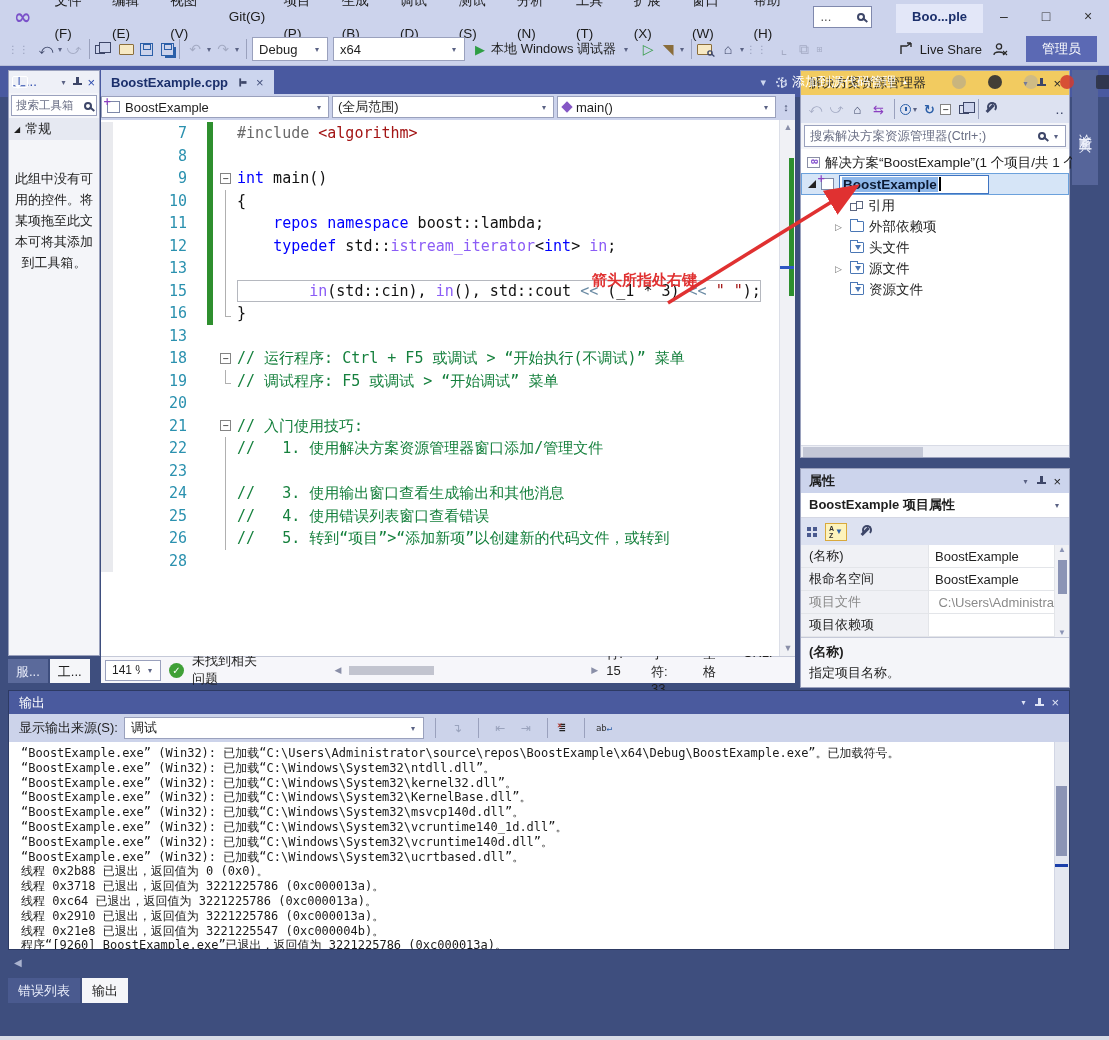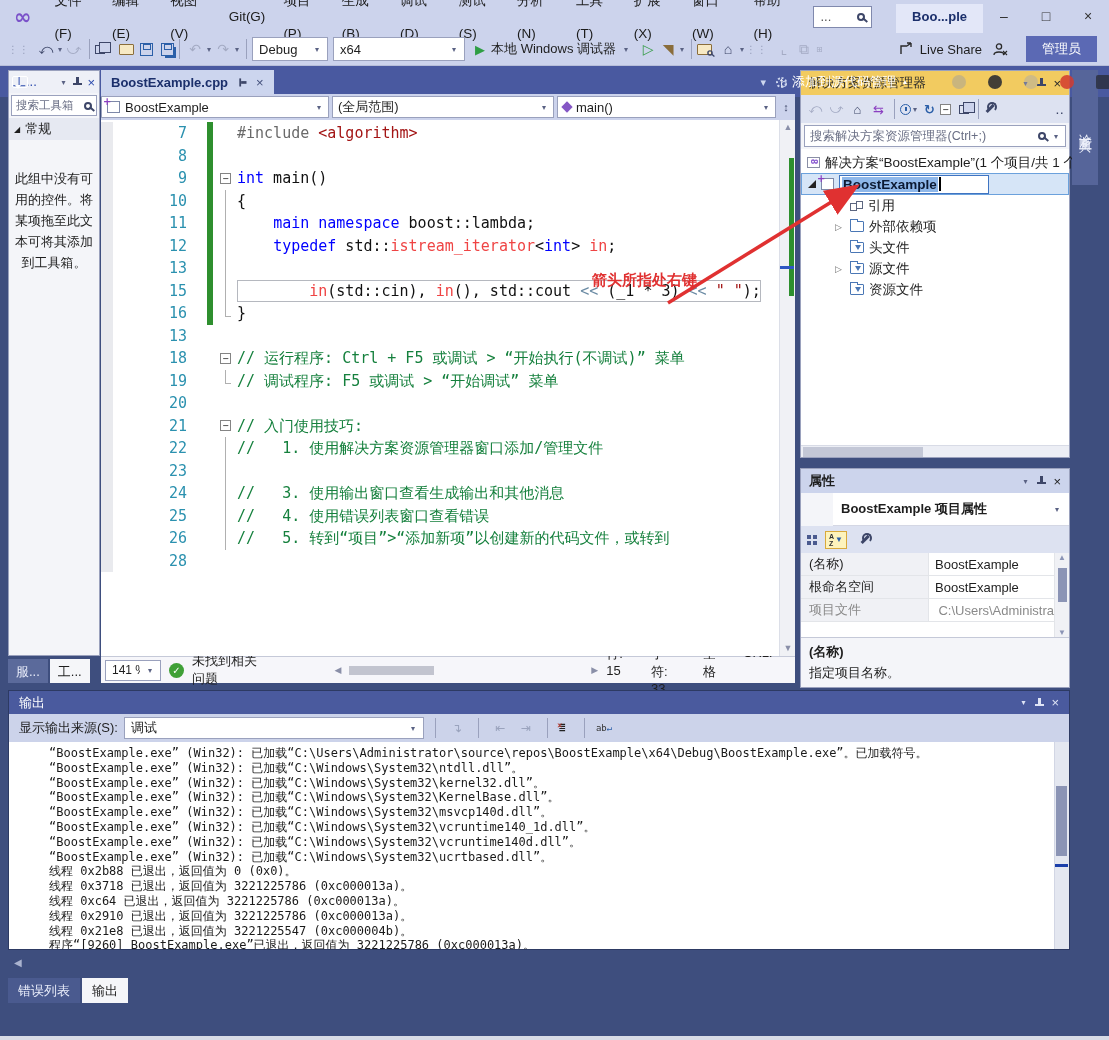--- a/index.html
+++ b/index.html
@@ -81,21 +81,21 @@
   .m-num { width:86px; text-align:right; padding-right:12px; color:#2b91af; flex:none; }
   .m-sel { width:8px; flex:none; }
   .m-chg { width:7px; align-self:stretch; flex:none; }
   .m-chg.on { background:#2e8f2e; width:6px; margin-right:1px; }
   .m-fold { width:23px; display:flex; justify-content:center; align-self:stretch; align-items:center; flex:none; position:relative; }
   .m-fold.fl:before { content:""; position:absolute; left:11px; top:0; bottom:0; width:1px; background:#b0b0b0; }
   .m-fold.flend:before { content:""; position:absolute; left:11px; top:0; height:60%; width:1px; background:#b0b0b0; }
   .m-fold.flend:after { content:""; position:absolute; left:11px; top:60%; width:6px; height:1px; background:#b0b0b0; }
   .code-body { white-space:pre; flex:1; }
   .code-line.active .code-body { outline:1px solid #b5b8bf; outline-offset:-1px; margin-right:20px; }
-  .pp{color:#6a6a6a} .kw{color:#0000ff} .ty{color:#ef4444} .cm{color:#15803d} .str{color:#a31515} .op{color:#6b8ba4} .pl{color:#111}
+  .pp{color:#6a6a6a} .kw{color:#0000ff} .ty{color:#8b5cf6} .cm{color:#15803d} .str{color:#a31515} .op{color:#6b8ba4} .pl{color:#111}
 
   #v-scroll { position:absolute; right:0; top:0; bottom:0; width:16px; background:#f0f1f5; border-left:1px solid #dcdfe8; }
   .sb-arrow { width:16px; height:15px; text-align:center; font-size:9px; color:#8a8fa8; line-height:15px; }
   #v-scroll .bot { position:absolute; bottom:0; }
   #chg-mark { position:absolute; right:1px; top:38px; width:5px; height:138px; background:#2e8f2e; }
   #caret-mark { position:absolute; right:1px; top:146px; width:14px; height:3px; background:#2f57c4; }
 
   #editor-status { height:27px; background:#f6f6fa; border-top:1px solid #c5c9d8; display:flex; align-items:center; gap:8px; padding:0 4px; }
   #zoom-combo { width:56px; height:21px; }
   #h-scroll { width:210px; height:11px; display:flex; align-items:center; margin-left:64px; }
@@ -133,21 +133,21 @@
   #proj-row { background:#d6e5f7; border:1px solid #6ba1dc; height:22px; }
   #proj-edit { background:#fff; border:1px solid #3f74c2; display:flex; align-items:center; height:19px; padding-left:2px; width:150px; }
   #proj-name { background:#8fb8ea; color:#0c1a33; font-weight:bold; padding:0 1px; white-space:nowrap; }
   #proj-caret { width:2px; height:14px; background:#000; margin-left:1px; }
   #se-children .tree-row { padding-left:34px; }
   #se-hscroll { height:12px; background:#eceef5; border-top:1px solid #d8dbe6; display:flex; align-items:center; }
   #se-hthumb { width:120px; height:10px; background:#c3c7d6; margin-left:2px; }
 
   #properties { left:800px; top:468px; width:270px; height:220px; background:#f4f5f9; border:1px solid #9aa1bd; display:flex; flex-direction:column; }
   #prop-header { height:24px; background:#ccd4ec; display:flex; align-items:center; padding:0 8px; gap:6px; }
-  #prop-object { height:25px; background:#fff; border-bottom:1px solid #d4d7e4; display:flex; align-items:center; padding:16px 8px; font-weight:bold;margin-left:32px; }
+  #prop-object { height:25px; background:#fff; border-bottom:1px solid #d4d7e4; display:flex; align-items:center; padding:8px 8px; font-weight:bold; }
   #prop-toolbar { height:27px; background:#dde2f1; display:flex; align-items:center; gap:8px; padding:0 6px; }
   .cat-icon { display:inline-block; width:10px; height:10px; position:relative; }
   .cat-icon:before { content:""; position:absolute; left:0; top:0; width:4px; height:4px; background:#4a5a8f; box-shadow:6px 0 #4a5a8f, 0 6px #4a5a8f, 6px 6px #4a5a8f; }
   .az-icon { display:flex; align-items:center; background:#fdf3bc; border:1px solid #d9a93c; padding:1px 3px; gap:1px; }
   .az-icon .lets { font:bold 7px/7px "Liberation Sans",sans-serif; color:#333; display:flex; flex-direction:column; }
   .az-icon .dn { color:#2b5fa8; font-size:8px; }
   #prop-grid { flex:1; background:#fff; display:flex; }
   #prop-rows { flex:1; }
   .prop-row { display:flex; height:23px; border-bottom:1px solid #e3e5e9; align-items:center; }
   .p-name { width:128px; background:#f0f1f5; border-right:1px solid #e3e5e9; padding-left:8px; align-self:stretch; display:flex; align-items:center; }
@@ -163,21 +163,21 @@
   
   #output-panel { left:8px; top:690px; width:1062px; height:260px; display:flex; flex-direction:column; border:1px solid #2d3a63; }
   #output-header { height:23px; background:#4a5a9e; color:#fff; display:flex; align-items:center; padding:0 10px; gap:6px; }
   #output-toolbar { height:28px; background:#ccd3ea; display:flex; align-items:center; padding:0 10px; gap:6px; }
   #output-combo { width:300px; height:22px; }
   .ogi { color:#9aa3bd; font-size:12px; width:20px; text-align:center; }
   .clear-icon { position:relative; width:14px; height:12px; font:bold 11px/12px "DejaVu Sans Mono",monospace; color:#222; }
   .clear-icon:after { content:"\2715"; position:absolute; left:-2px; top:-3px; color:#c0392b; font-size:9px; }
   .wrap-icon { font:9px/10px "DejaVu Sans Mono",monospace; color:#333; }
   .wrap-icon .ret { color:#2b5fa8; }
-  #output-content { flex:1; background:#fff; position:relative; overflow:hidden;padding-left:28px; }
+  #output-content { flex:1; background:#fff; position:relative; overflow:hidden; }
   #output-lines { padding:4px 0 0 12px; font:12px/14.8px "DejaVu Sans Mono",monospace; color:#1a1a1a; white-space:pre; }
   #out-sb { position:absolute; right:0; top:0; bottom:0; width:15px; background:#e4e7f0; border-left:1px solid #d2d6e4; }
   #out-thumb { position:absolute; right:2px; top:44px; width:11px; height:70px; background:#8b94b5; }
   #out-mark { position:absolute; right:1px; top:122px; width:13px; height:3px; background:#1b3faa; }
   #output-bottom { left:8px; top:950px; width:1062px; height:25px; color:#aab3cf; display:flex; align-items:center; padding-left:6px; font-size:10px; }
 
   #panel-tabs { left:8px; top:978px; width:1062px; height:25px; display:flex; gap:2px; }
   .p-tab { padding:4px 10px; height:25px; }
   .p-tab.inactive { background:#4a5a8f; color:#e8ecfa; }
   .p-tab.active { background:#f5f6f9; color:#1e1e1e; }
@@ -365,21 +365,21 @@
           <span class="m-chg on"></span>
           <span class="m-fold fl"></span>
           <span class="code-body"><span class="pl">{</span></span>
         </div>
         <div class="code-line">
           <span class="m-bp"></span>
           <span class="m-num">11</span>
           <span class="m-sel"></span>
           <span class="m-chg on"></span>
           <span class="m-fold fl"></span>
-          <span class="code-body"><span class="pl">    </span><span class="kw">main</span><span class="pl"> </span><span class="kw">namespace</span><span class="pl"> boost::lambda;</span></span>
+          <span class="code-body"><span class="pl">    </span><span class="kw">repos</span><span class="pl"> </span><span class="kw">namespace</span><span class="pl"> boost::lambda;</span></span>
         </div>
         <div class="code-line">
           <span class="m-bp"></span>
           <span class="m-num">12</span>
           <span class="m-sel"></span>
           <span class="m-chg on"></span>
           <span class="m-fold fl"></span>
           <span class="code-body"><span class="pl">    </span><span class="kw">typedef</span><span class="pl"> std::</span><span class="ty">istream_iterator</span><span class="pl">&lt;</span><span class="kw">int</span><span class="pl">&gt; </span><span class="ty">in</span><span class="pl">;</span></span>
         </div>
         <div class="code-line">
@@ -628,20 +628,24 @@
           <span class="p-val">BoostExample</span>
         </div>
         <div class="prop-row">
           <span class="p-name">根命名空间</span>
           <span class="p-val">BoostExample</span>
         </div>
         <div class="prop-row">
           <span class="p-name muted">项目文件</span>
           <span class="p-val muted">C:\Users\Administra</span>
         </div>
+        <div class="prop-row">
+          <span class="p-name">项目依赖项</span>
+          <span class="p-val"></span>
+        </div>
       </div>
     <div id="prop-sb">
       <span style="font-size:8px;color:#8b94b5">▲</span>
       <div id="prop-thumb"></div>
       <span style="font-size:8px;color:#8b94b5;margin-top:auto">▼</span>
     </div>
   </div>
   <div id="prop-desc">
     <div style="font-weight:bold">(名称)</div>
     <div style="margin-top:3px">指定项目名称。</div>

